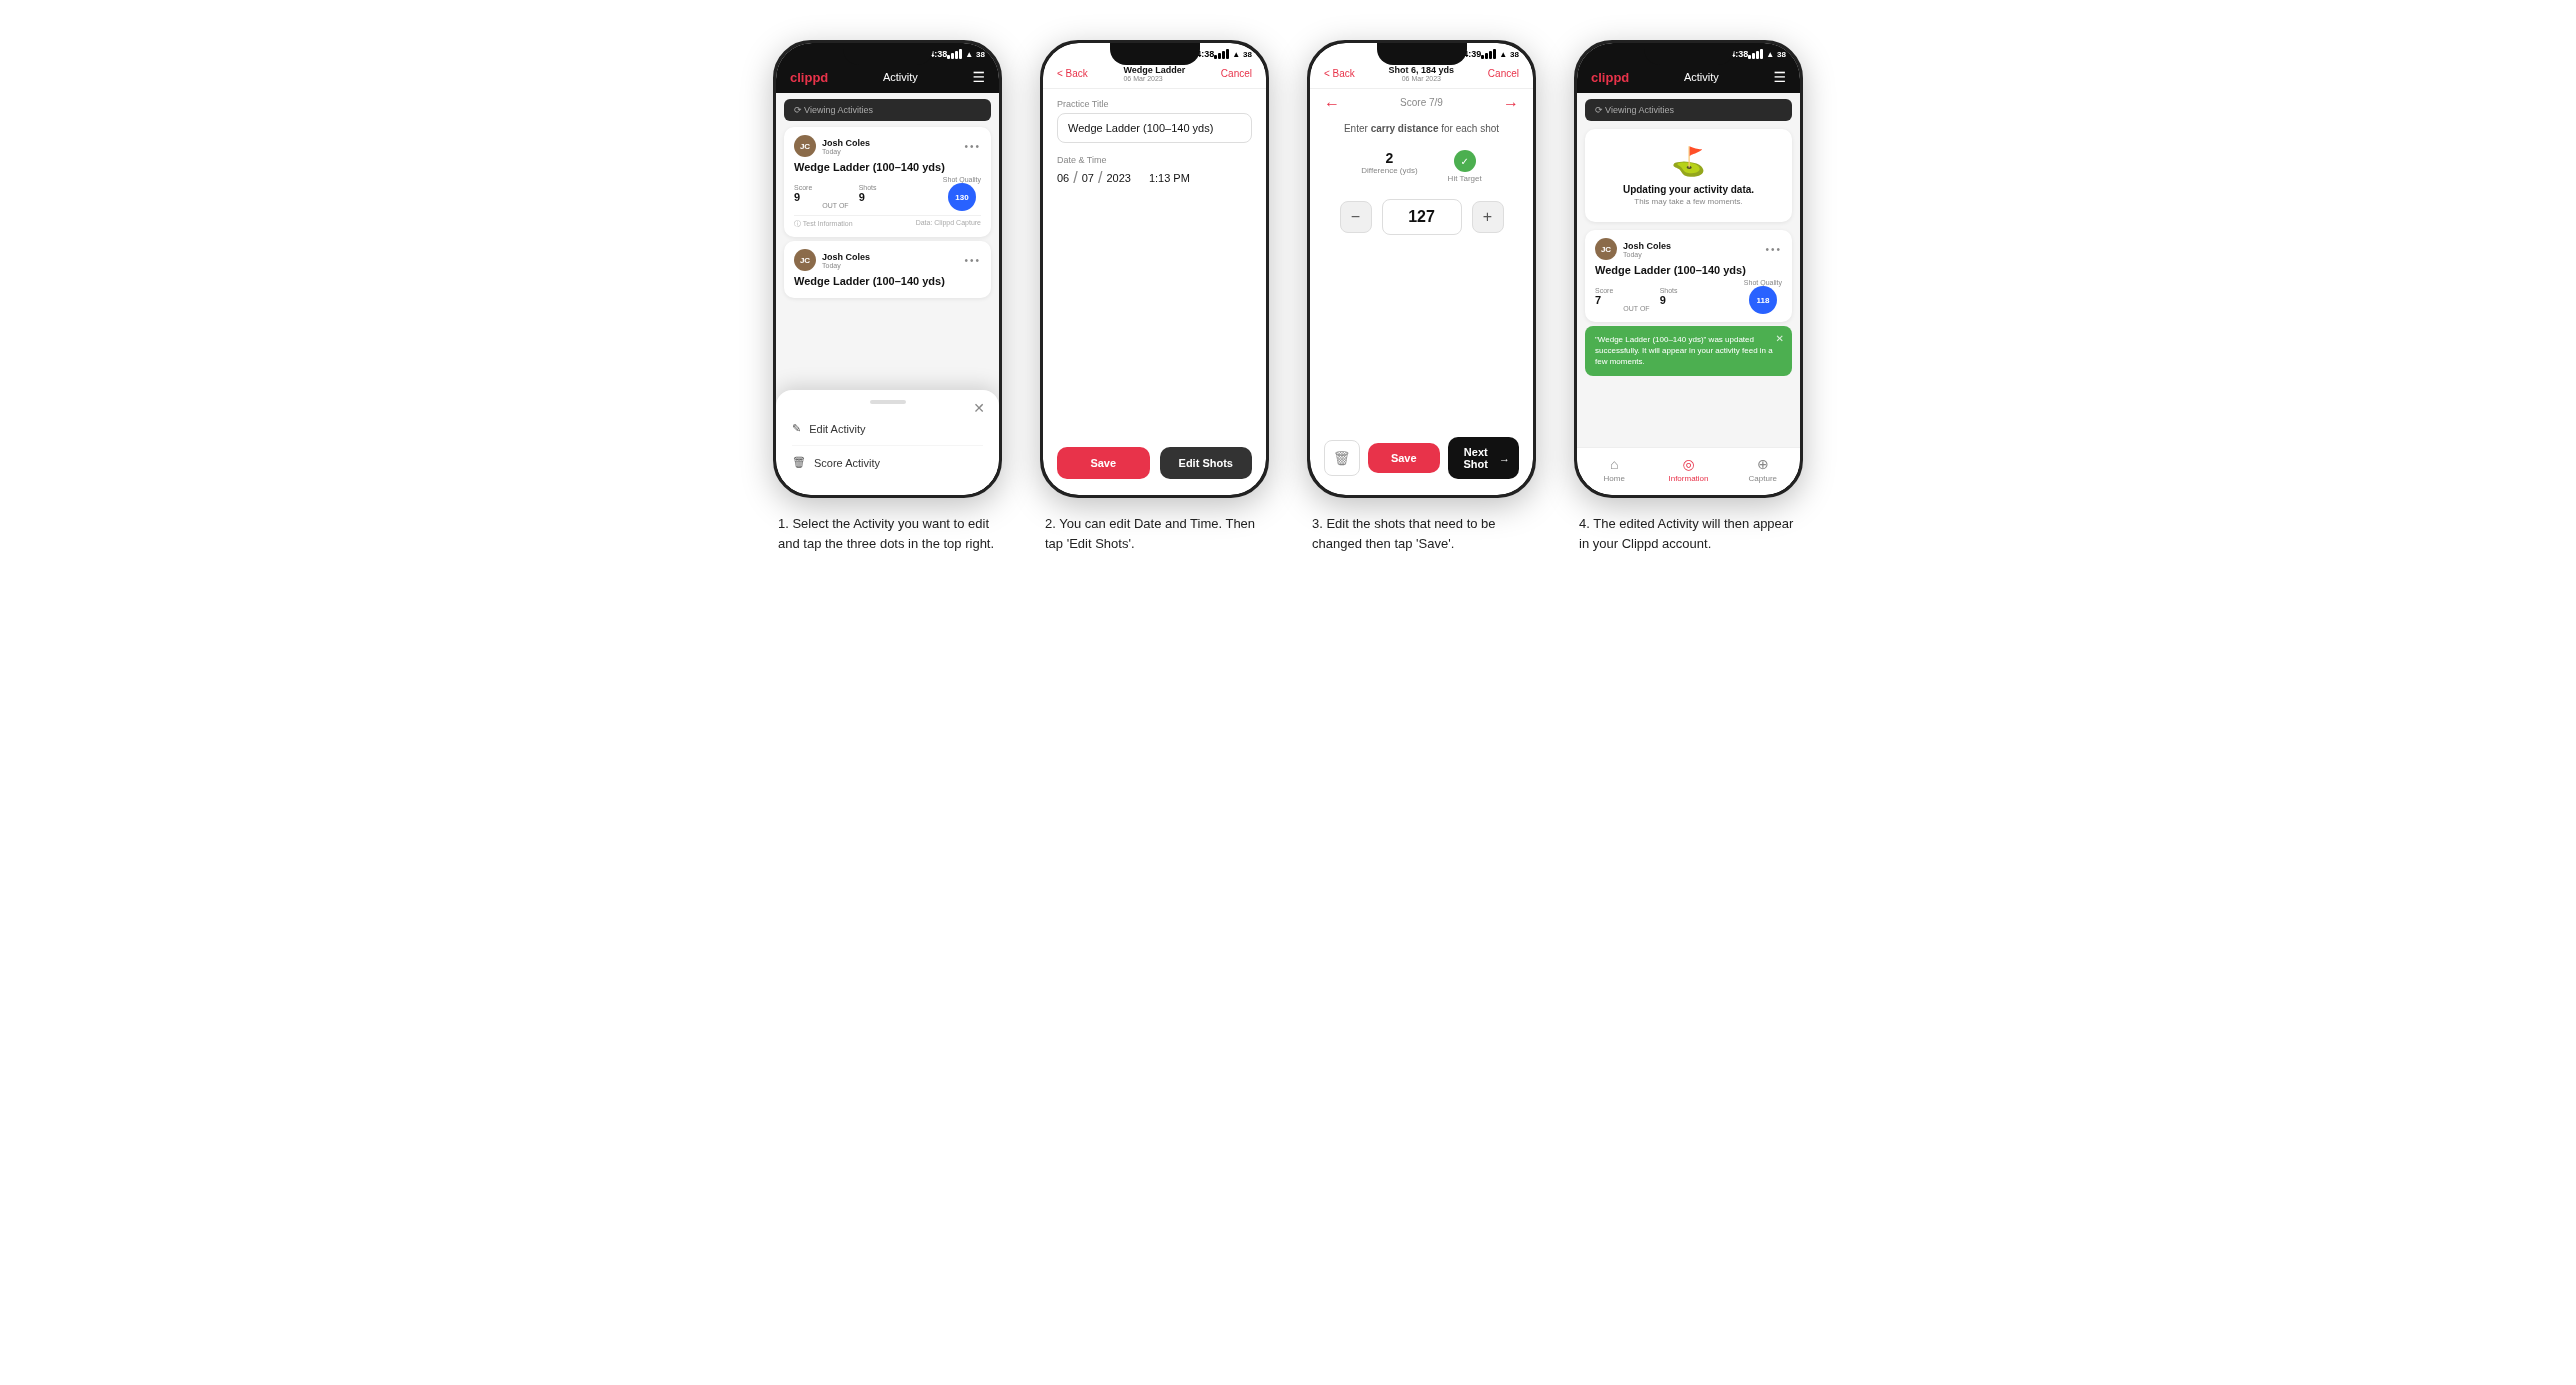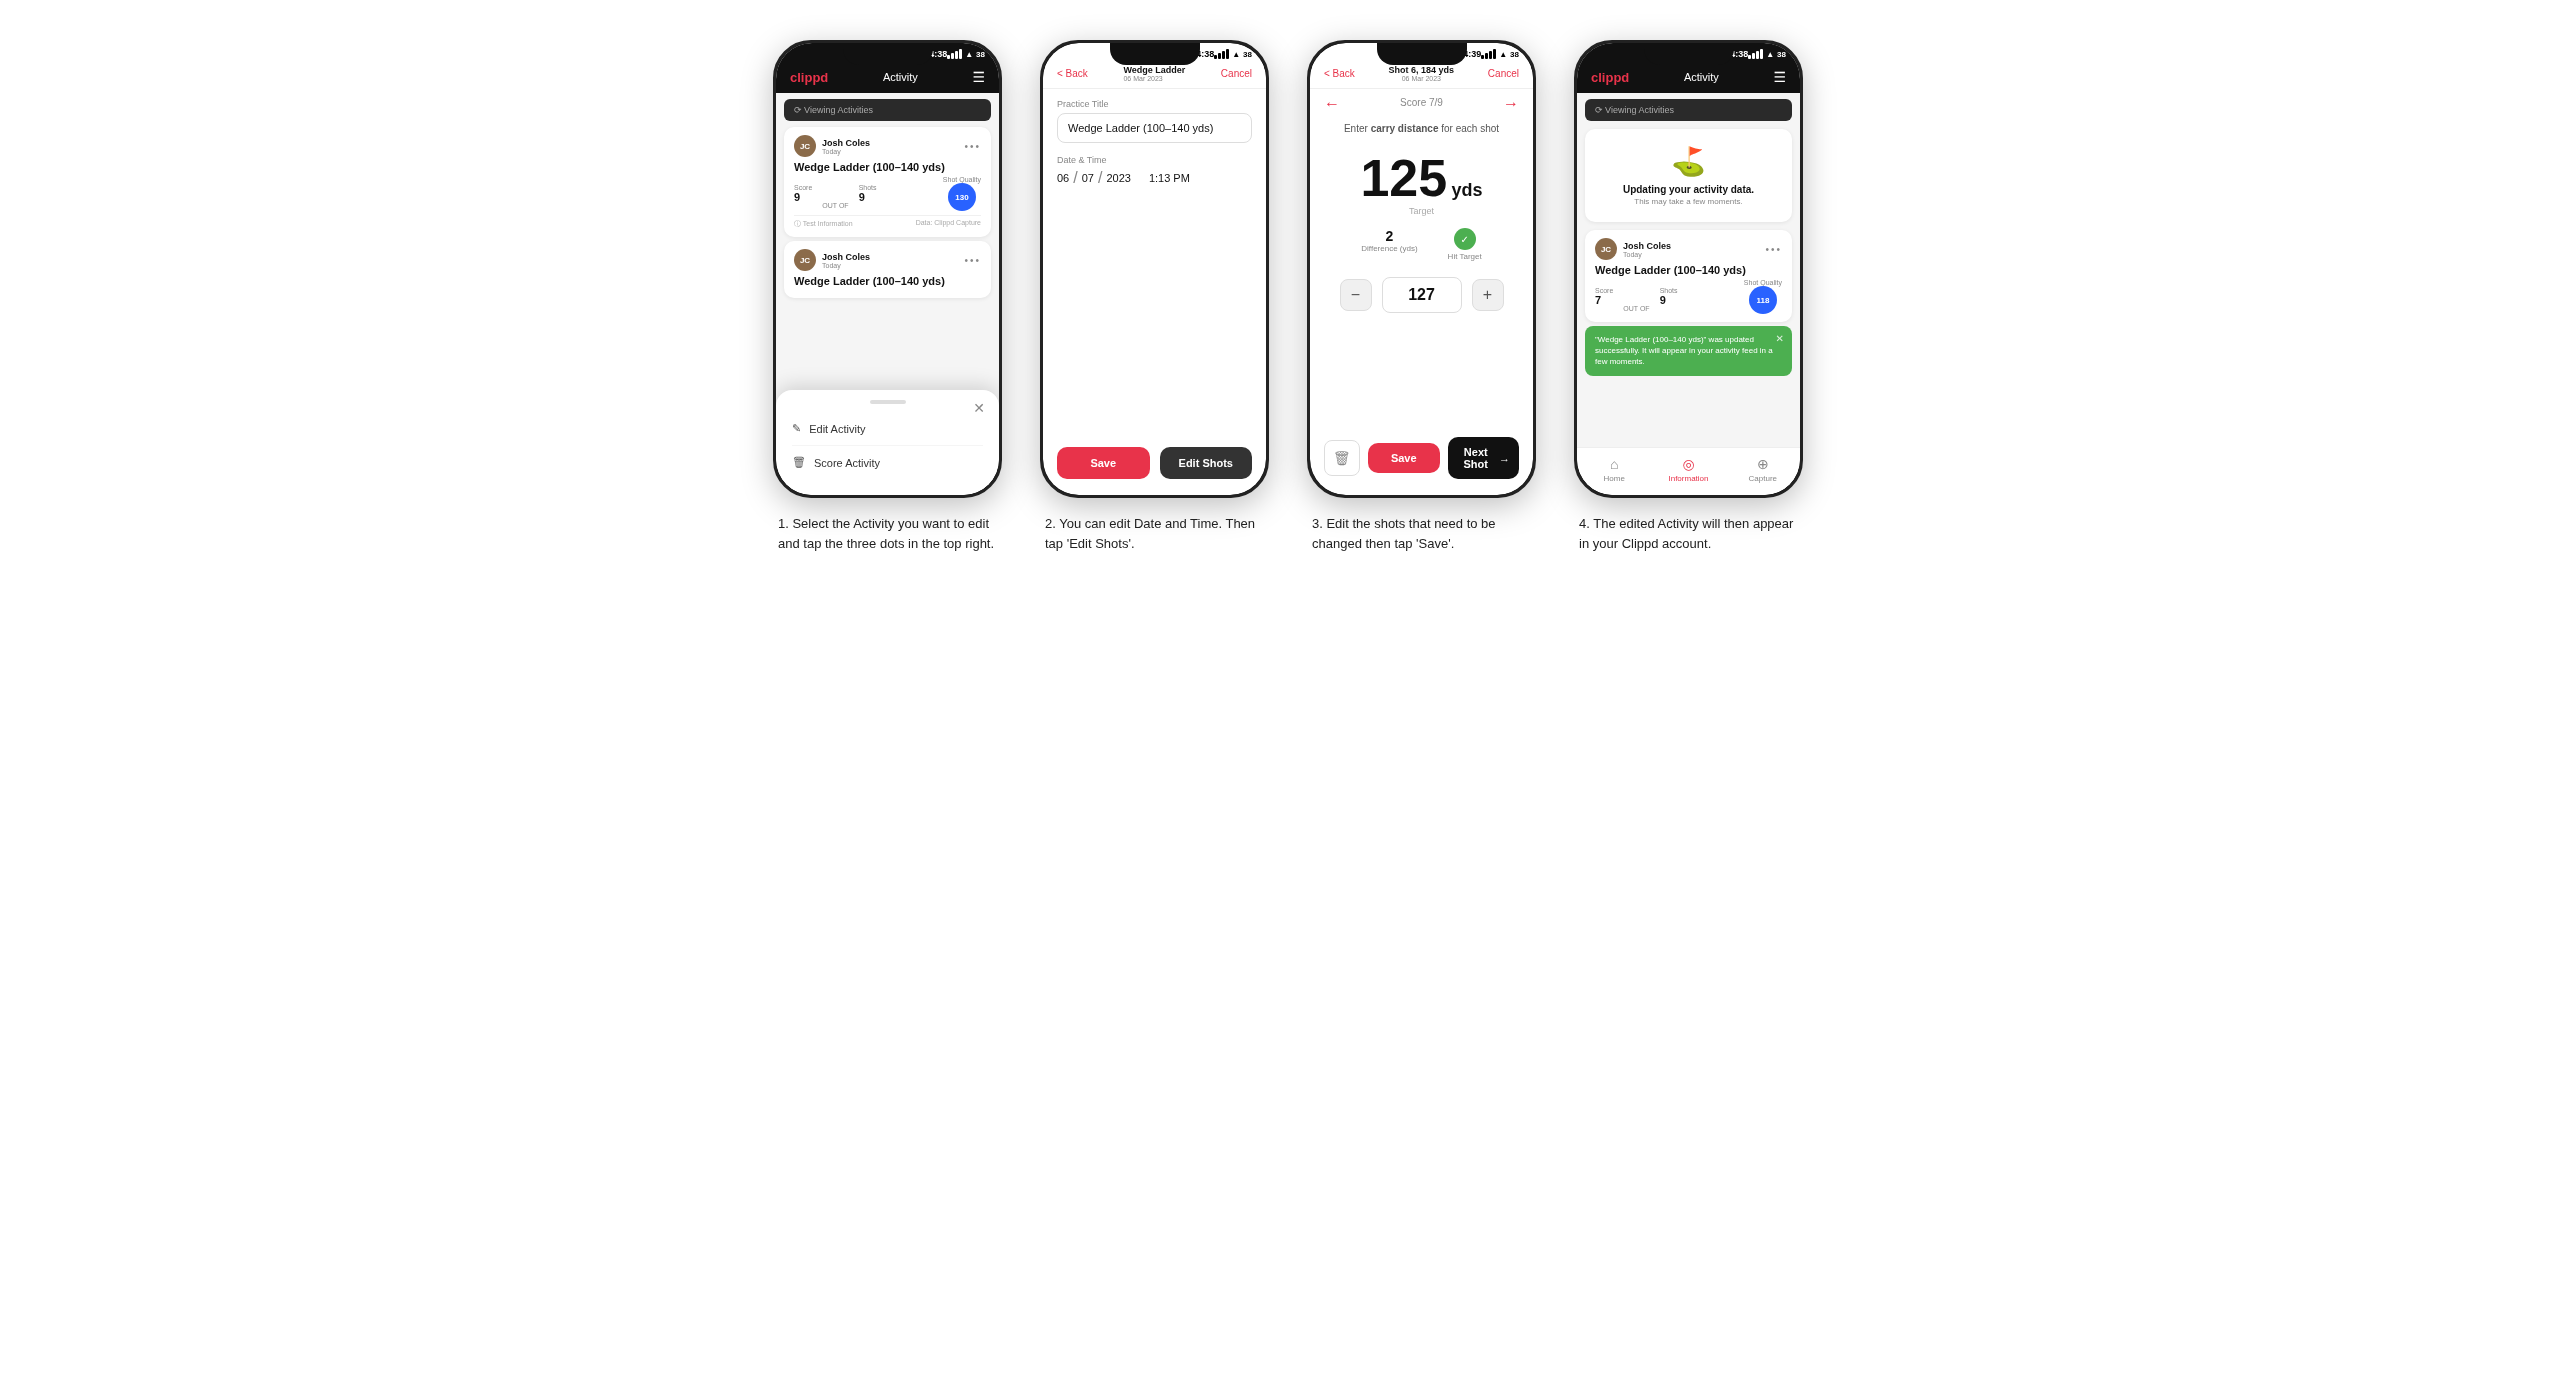--- a/index.html
+++ b/index.html
@@ -548,25 +548,20 @@
         <div style="display:flex;justify-content:space-between;align-items:center;padding:4px 14px;">
           <span style="color:#e8334a;font-size:16px;">←</span>
           <span style="font-size:10px;color:#888;">Score 7/9</span>
           <span style="color:#e8334a;font-size:16px;">→</span>
         </div>
 
         <div class="p3-instruction">
           <span>Enter </span><strong>carry distance</strong><span> for each shot</span>
         </div>
 
-        <div class="p3-distance">
-          <span class="p3-big-num">125</span>
-          <span class="p3-unit">yds</span>
-          <div class="p3-target">Target</div>
-        </div>
 
         <div class="p3-metrics">
           <div class="p3-metric">
             <div class="p3-metric-val">2</div>
             <div class="p3-metric-label">Difference (yds)</div>
           </div>
           <div class="p3-metric">
             <div class="p3-hit-target-icon">✓</div>
             <div class="p3-metric-label">Hit Target</div>
           </div>

